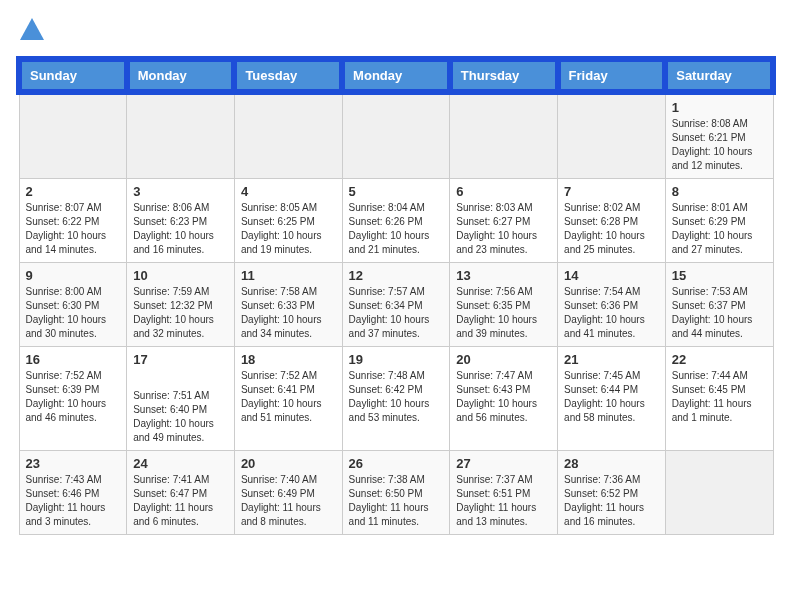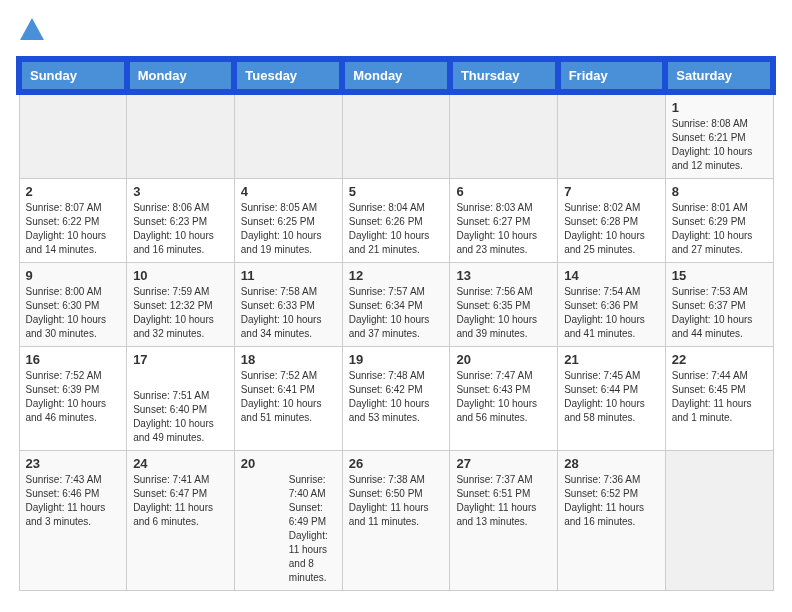--- a/index.html
+++ b/index.html
@@ -282,21 +282,21 @@
 Daylight: 11 hours and 3 minutes.</div>
         </td>
         <td>
           <span class="day-number">24</span>
           <div class="day-info" style="white-space: pre-line;">Sunrise: 7:41 AM
 Sunset: 6:47 PM
 Daylight: 11 hours and 6 minutes.</div>
         </td>
         <td>
           <span class="day-number">20</span>
-          <div class="day-info" style="white-space: pre-line; margin-left: 48px;">Sunrise: 7:40 AM
+          <div class="day-info" style="white-space: pre-line;">Sunrise: 7:40 AM
 Sunset: 6:49 PM
 Daylight: 11 hours and 8 minutes.</div>
         </td>
         <td>
           <span class="day-number">26</span>
           <div class="day-info" style="white-space: pre-line;">Sunrise: 7:38 AM
 Sunset: 6:50 PM
 Daylight: 11 hours and 11 minutes.</div>
         </td>
         <td>

